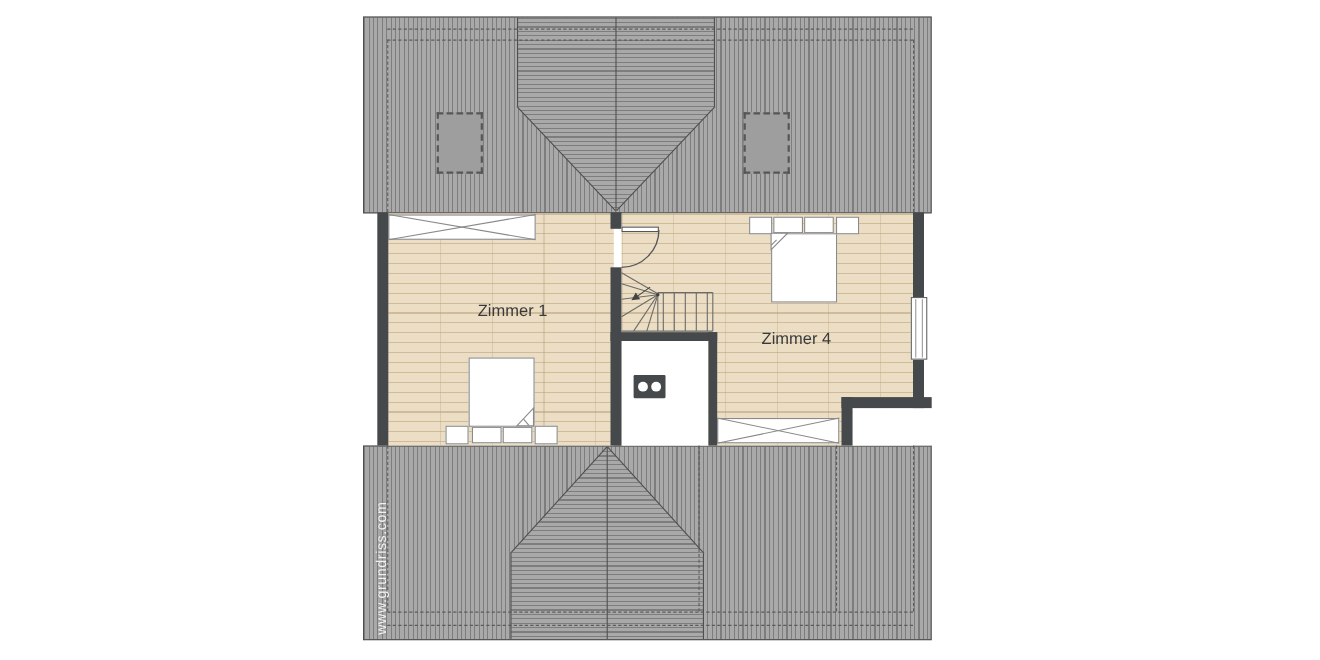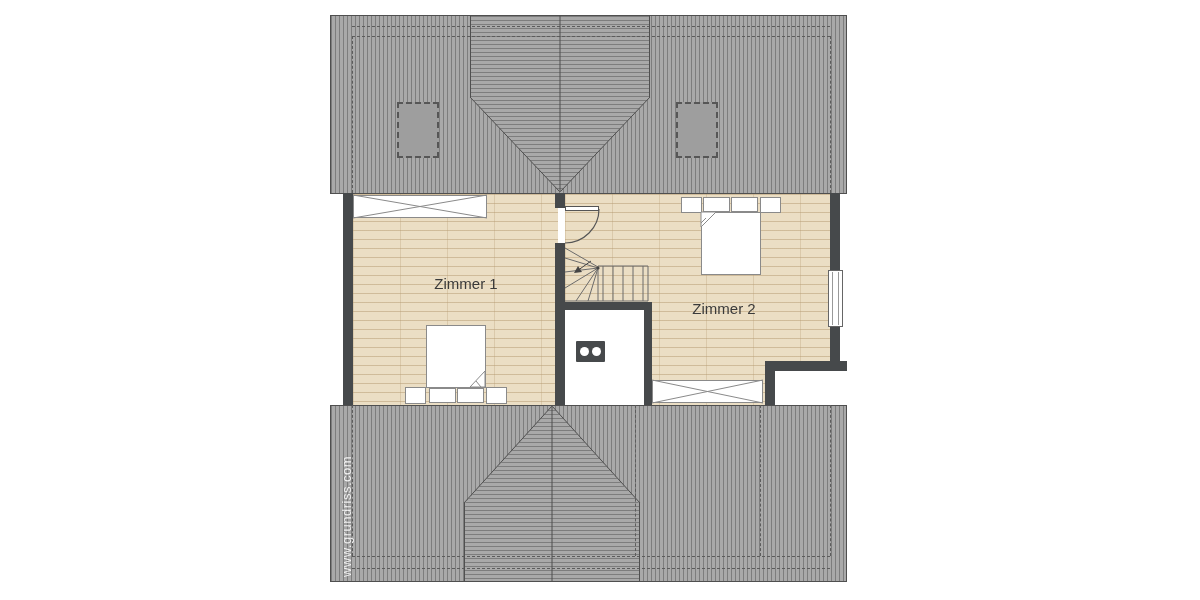--- a/index.html
+++ b/index.html
@@ -162,17 +162,17 @@
 
     <g stroke="#8a8a8a" stroke-width="1" fill="#ffffff">
       <polygon points="485,371 485,387 470,387"></polygon>
       <line x1="476" y1="381" x2="481" y2="387"></line>
       <polygon points="701,212 716,212 701,227"></polygon>
       <line x1="706" y1="218" x2="701" y2="223"></line>
     </g>
   </svg>
 
   <div class="room-label" style="left:466px;top:283px;">Zimmer 1</div>
-  <div class="room-label" style="left:724px;top:308px;">Zimmer 2</div>
+  <div class="room-label" style="left:724px;top:308px;">Zimmer 4</div>
 
   <div class="watermark" style="left:281px;top:509px;width:130px;height:15px;">www.grundriss.com</div>
 
 </div>
 
 </body></html>

